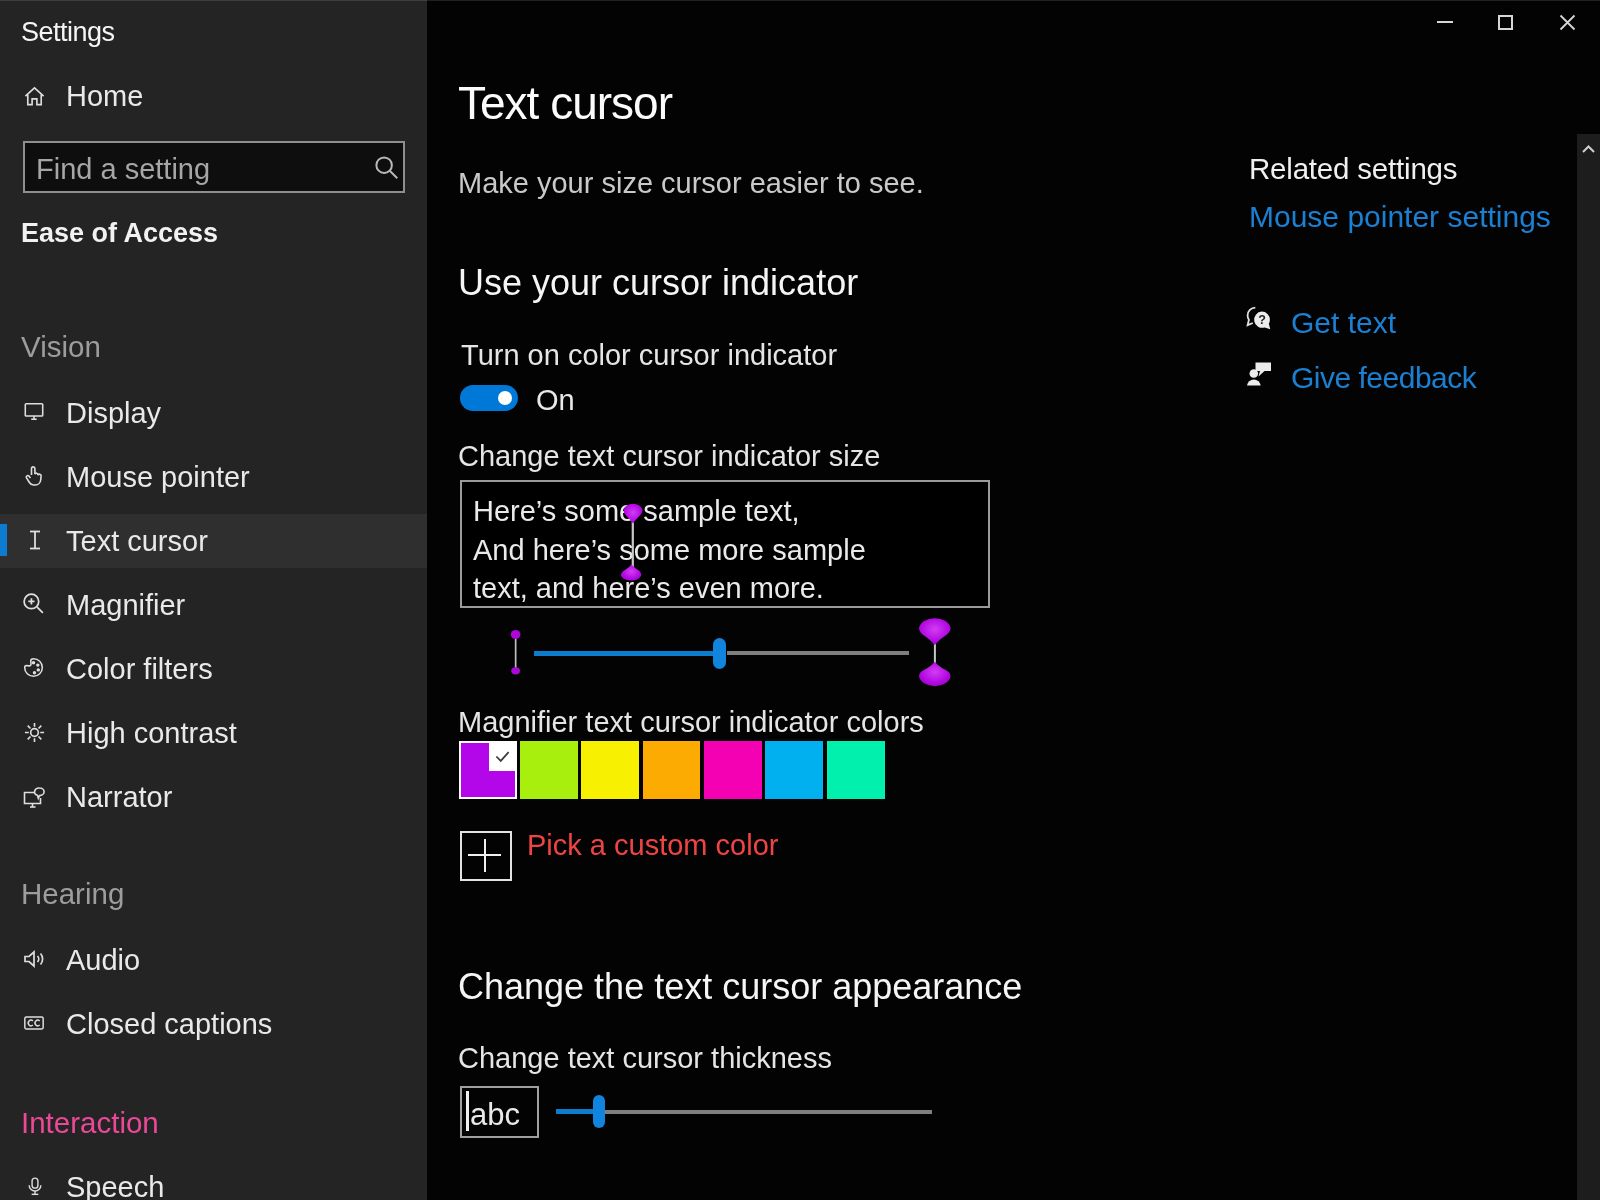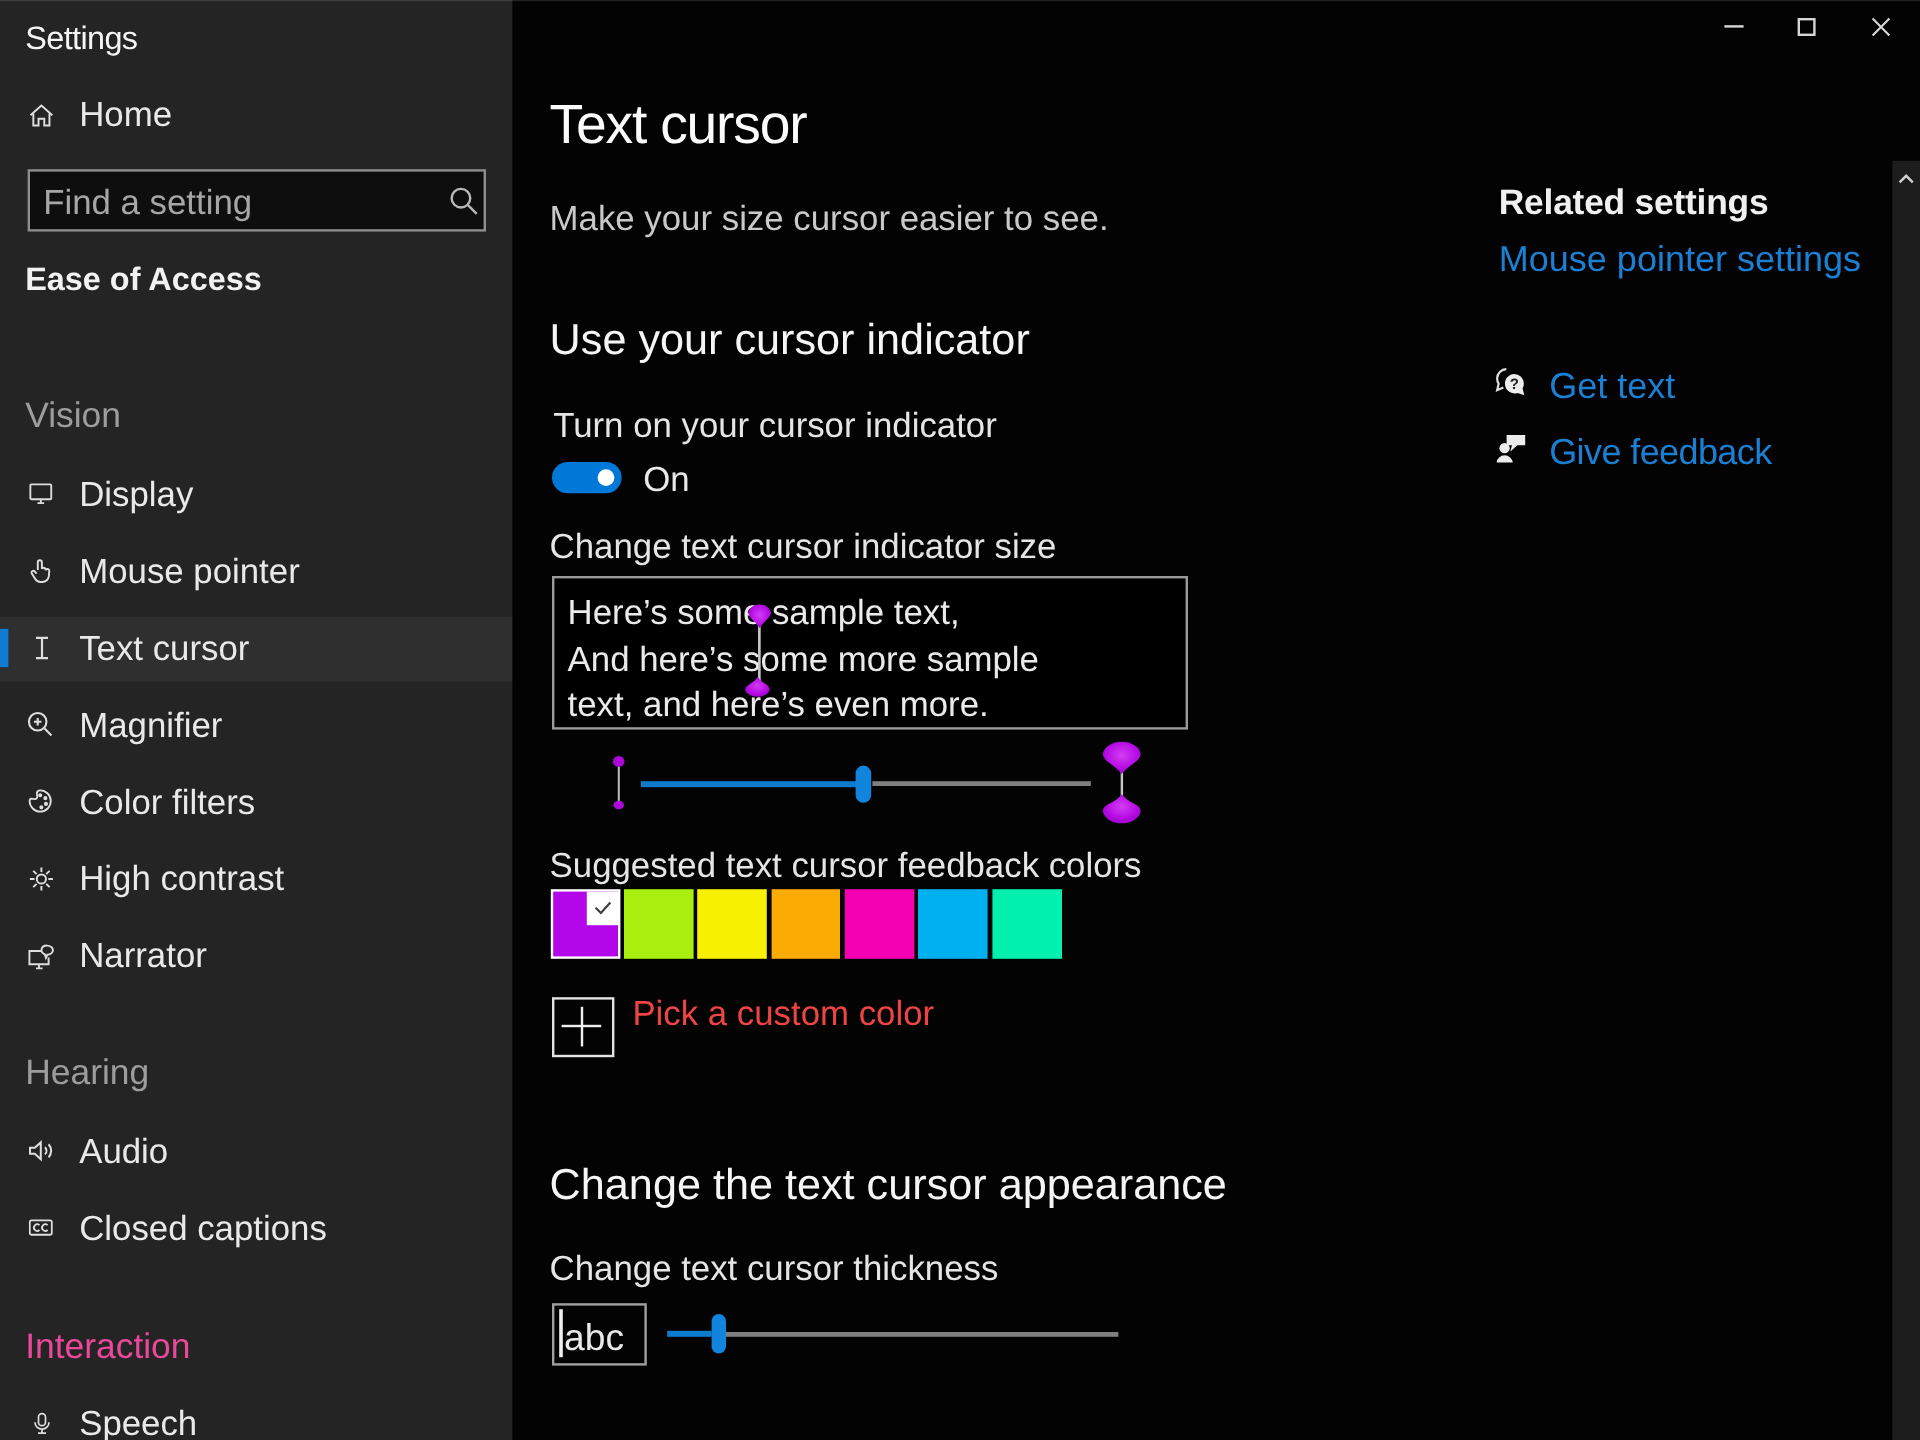--- a/index.html
+++ b/index.html
@@ -144,21 +144,21 @@
 <svg width="17" height="17" viewBox="0 0 17 17" stroke="#d6d6d6" stroke-width="1.8">
       <path d="M1.5 1.5 L15.5 15.5 M15.5 1.5 L1.5 15.5"></path>
     </svg>
   </div>
 
 <div class="ab" style="left:458px;top:76px;font-size:46px;letter-spacing:-1px;color:#fbfbfb;">Text cursor</div>
 <div class="ab" style="left:458px;top:167px;font-size:29px;color:#c9c9c9;">Make your size cursor easier to see.</div>
 
 <div class="ab" style="left:458px;top:262px;font-size:36px;color:#f5f5f5;">Use your cursor indicator</div>
 
-<div class="ab" style="left:461px;top:339px;font-size:29px;color:#e5e5e5;">Turn on your cursor indicator</div>
+<div class="ab" style="left:461px;top:339px;font-size:29px;color:#e5e5e5;">Turn on color cursor indicator</div>
 <div class="ab" style="left:460px;top:385px;width:58px;height:26px;border-radius:13px;background:#0078d7;"></div>
 <div class="ab" style="left:498px;top:391px;width:14px;height:14px;border-radius:50%;background:#fff;"></div>
 <div class="ab" style="left:536px;top:384px;font-size:29px;color:#e9e9e9;">On</div>
 
 <div class="ab" style="left:458px;top:440px;font-size:29px;color:#e5e5e5;">Change text cursor indicator size</div>
 
 <div class="ab" style="left:460px;top:480px;width:526px;height:124px;border:2px solid #9b9b9b;background:#000;"></div>
 <div class="ab" style="left:473px;top:492px;font-size:29px;line-height:38.5px;color:#eaeaea;white-space:pre;">Here’s some sample text,
 And here’s some more sample
 text, and here’s even more.</div>
@@ -196,21 +196,21 @@
           <stop offset="68%" stop-color="#b409e4"></stop>
           <stop offset="100%" stop-color="#9a04c2"></stop>
   </radialGradient>
  </defs>
  <rect x="16.9" y="22" width="2" height="32" fill="#c7c7c7"></rect>
  <path d="M2 12.2 a15.9 11.3 0 0 1 31.6 0 c-0.9 7.2 -9.2 8.2 -15.8 16.8 c-6.6 -8.6 -14.9 -9.6 -15.8 -16.8 z" fill="url(#pg2)"></path>
  <path d="M17.8 45.8 c 6.6 8.6 14.9 7.1 15.8 14.3 a15.9 11.3 0 0 1 -31.6 0 c0.9 -7.2 9.2 -5.7 15.8 -14.3 z" fill="url(#pg2)"></path>
 </svg>
   </div>
 
-<div class="ab" style="left:458px;top:706px;font-size:29px;color:#e5e5e5;">Suggested text cursor feedback colors</div>
+<div class="ab" style="left:458px;top:706px;font-size:29px;color:#e5e5e5;">Magnifier text cursor indicator colors</div>
 
 <div class="ab" style="left:459px;top:741px;width:58px;height:58px;background:#fff;"></div>
 <div class="ab" style="left:461px;top:743px;width:54px;height:54px;background:#b307ea;"></div>
 <div class="ab" style="left:489px;top:743px;width:26px;height:28px;background:#fff;"></div>
 <div class="ab" style="left:492px;top:745px;">
 <svg width="21" height="23" viewBox="0 0 24 24" fill="none" stroke="#3c3c3c" stroke-width="2">
       <path d="M5 12 L10 17 L19 7"></path>
     </svg>
   </div>
 <div class="ab" style="left:520px;top:741px;width:58px;height:58px;background:#a8ef0e;"></div>
@@ -229,21 +229,21 @@
 <div class="ab" style="left:458px;top:1042px;font-size:29px;color:#e5e5e5;">Change text cursor thickness</div>
 
 <div class="ab" style="left:460px;top:1086px;width:75px;height:48px;border:2px solid #a0a0a0;"></div>
 <div class="ab" style="left:466px;top:1091px;width:2.5px;height:40px;background:#f0f0f0;"></div>
 <div class="ab" style="left:470px;top:1097px;font-size:31px;color:#e9e9e9;">abc</div>
 
 <div class="ab" style="left:556px;top:1109px;width:37px;height:5px;background:#0e7ccc;"></div>
 <div class="ab" style="left:604px;top:1110px;width:328px;height:4px;background:#7f7f7f;"></div>
 <div class="ab" style="left:593px;top:1095px;width:12px;height:33px;border-radius:6px;background:#1184dd;"></div>
 
-<div class="ab" style="left:1249px;top:152px;font-size:29.5px;letter-spacing:-0.2px;color:#f0f0f0;font-weight:bold;">Related settings</div>
+<div class="ab" style="left:1249px;top:152px;font-size:29.5px;letter-spacing:-0.2px;color:#f0f0f0;">Related settings</div>
 <div class="ab blue" style="left:1249px;top:200px;font-size:30px;">Mouse pointer settings</div>
 
 <div class="ab" style="left:1246px;top:306px;">
 <svg width="26" height="27" viewBox="0 0 26 27">
  <g>
   <path d="M9.3 1.6 a7.9 7.9 0 0 0 -7.7 7.9 a7.8 7.8 0 0 0 1.3 4.3 l-1.3 5.4 l5.2 -2.2" fill="none" stroke="#e0e0e0" stroke-width="1.8"></path>
   <path d="M15.8 5.6 a8.1 8.1 0 0 1 8.1 8.1 a8 8 0 0 1 -1.1 4 l1.5 5.6 l-5.6 -1.9 a8.1 8.1 0 1 1 -2.9 -15.8 z" fill="#ececec"></path>
   <text x="16" y="18.2" font-size="12.5" font-weight="bold" fill="#222" text-anchor="middle" font-family="Liberation Sans">?</text>
  </g>
 </svg>

